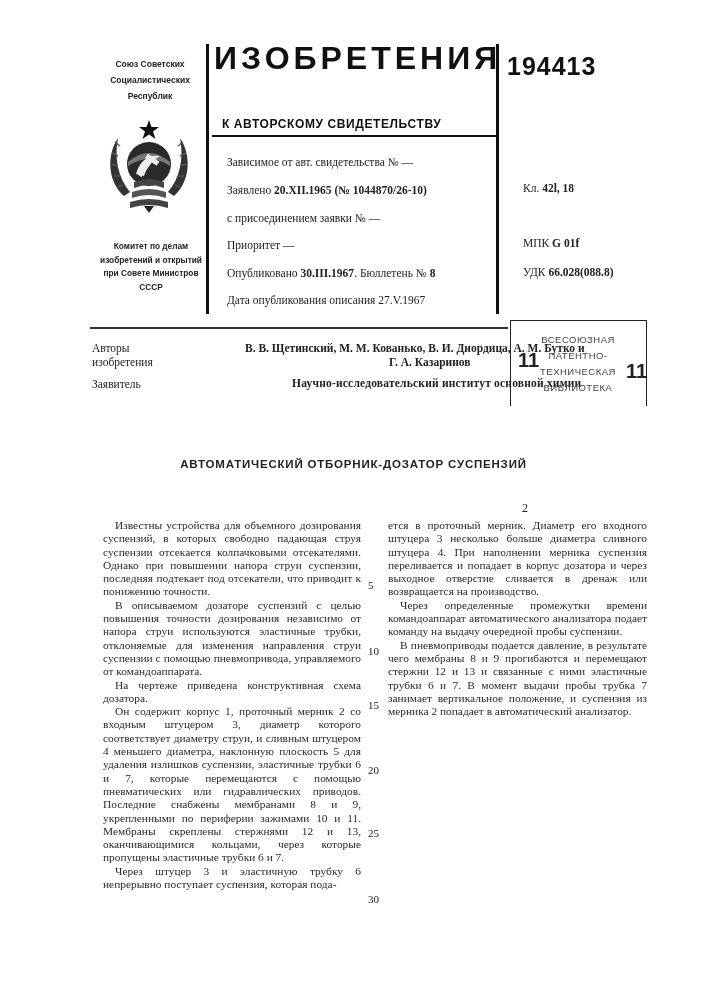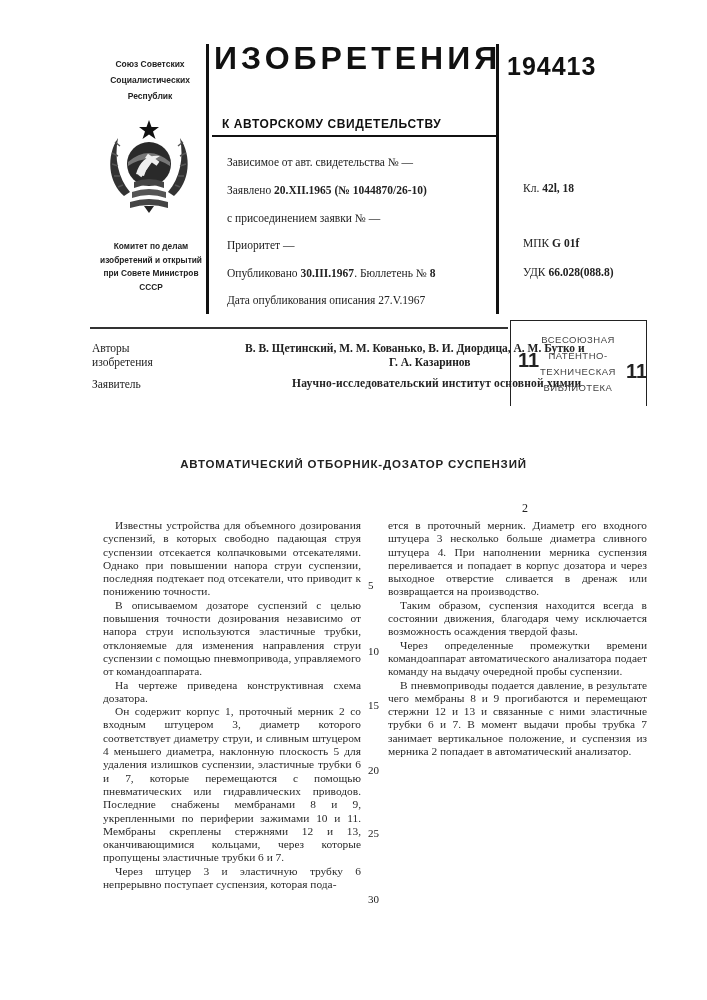--- a/index.html
+++ b/index.html
@@ -209,21 +209,20 @@
 <div class="abs col col-left">
   <p>Известны устройства для объемного дозирования суспензий, в которых свободно падающая струя суспензии отсекается колпачковыми отсекателями. Однако при повышении напора струи суспензии, последняя подтекает под отсекатели, что приводит к понижению точности.</p>
   <p>В описываемом дозаторе суспензий с целью повышения точности дозирования независимо от напора струи используются эластичные трубки, отклоняемые для изменения направления струи суспензии с помощью пневмопривода, управляемого от командоаппарата.</p>
   <p>На чертеже приведена конструктивная схема дозатора.</p>
   <p>Он содержит корпус 1, проточный мерник 2 со входным штуцером 3, диаметр которого соответствует диаметру струи, и сливным штуцером 4 меньшего диаметра, наклонную плоскость 5 для удаления излишков суспензии, эластичные трубки 6 и 7, которые перемещаются с помощью пневматических или гидравлических приводов. Последние снабжены мембранами 8 и 9, укрепленными по периферии зажимами 10 и 11. Мембраны скреплены стержнями 12 и 13, оканчивающимися кольцами, через которые пропущены эластичные трубки 6 и 7.</p>
   <p>Через штуцер 3 и эластичную трубку 6 непрерывно поступает суспензия, которая пода-</p>
 </div>
 
 <div class="abs col col-right">
   <p style="text-indent:0">ется в проточный мерник. Диаметр его входного штуцера 3 несколько больше диаметра сливного штуцера 4. При наполнении мерника суспензия переливается и попадает в корпус дозатора и через выходное отверстие сливается в дренаж или возвращается на производство.</p>
-  <p>Таким образом, суспензия находится всегда в состоянии движения, благодаря чему исключается возможность осаждения твердой фазы.</p>
   <p>Через определенные промежутки времени командоаппарат автоматического анализатора подает команду на выдачу очередной пробы суспензии.</p>
   <p>В пневмоприводы подается давление, в результате чего мембраны 8 и 9 прогибаются и перемещают стержни 12 и 13 и связанные с ними эластичные трубки 6 и 7. В момент выдачи пробы трубка 7 занимает вертикальное положение, и суспензия из мерника 2 попадает в автоматический анализатор.</p>
 </div>
 
 <div class="abs line-numbers" style="top:579px;">5</div>
 <div class="abs line-numbers" style="top:645px;">10</div>
 <div class="abs line-numbers" style="top:699px;">15</div>
 <div class="abs line-numbers" style="top:764px;">20</div>
 <div class="abs line-numbers" style="top:827px;">25</div>
 <div class="abs line-numbers" style="top:893px;">30</div>

